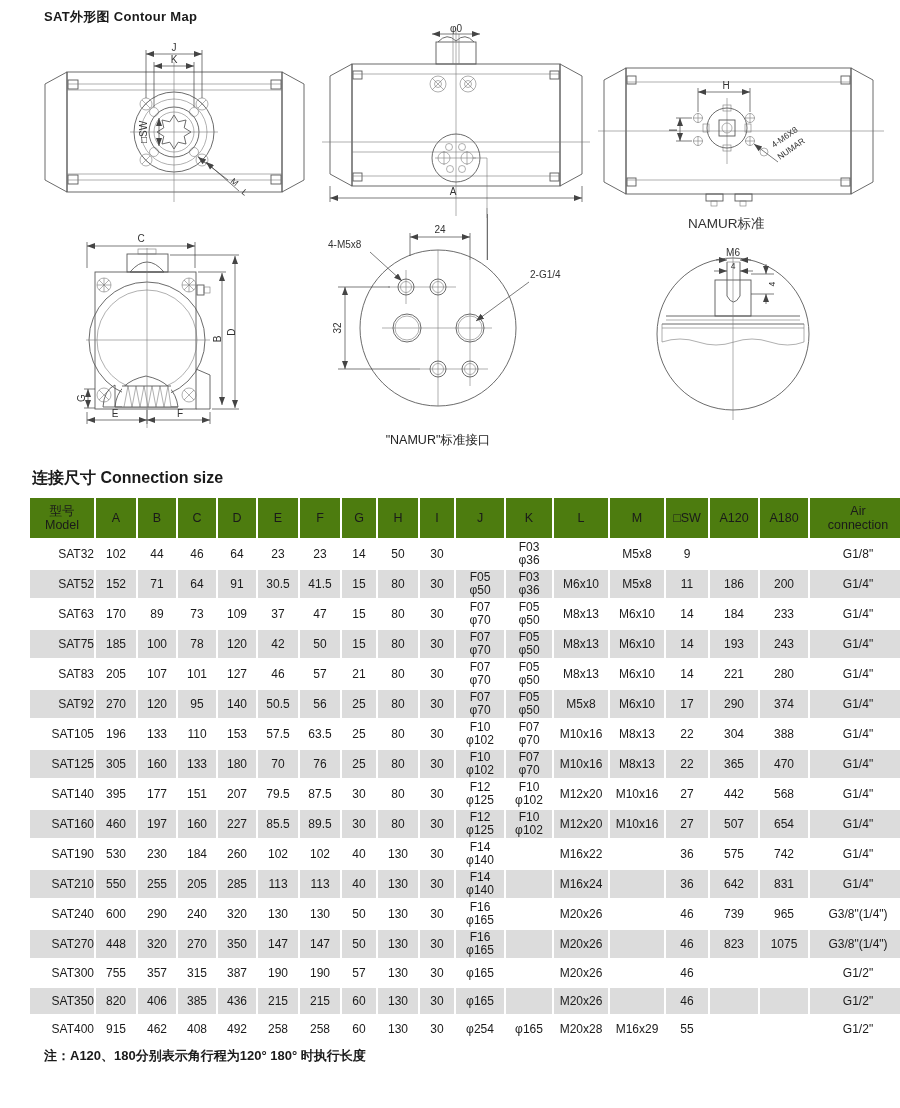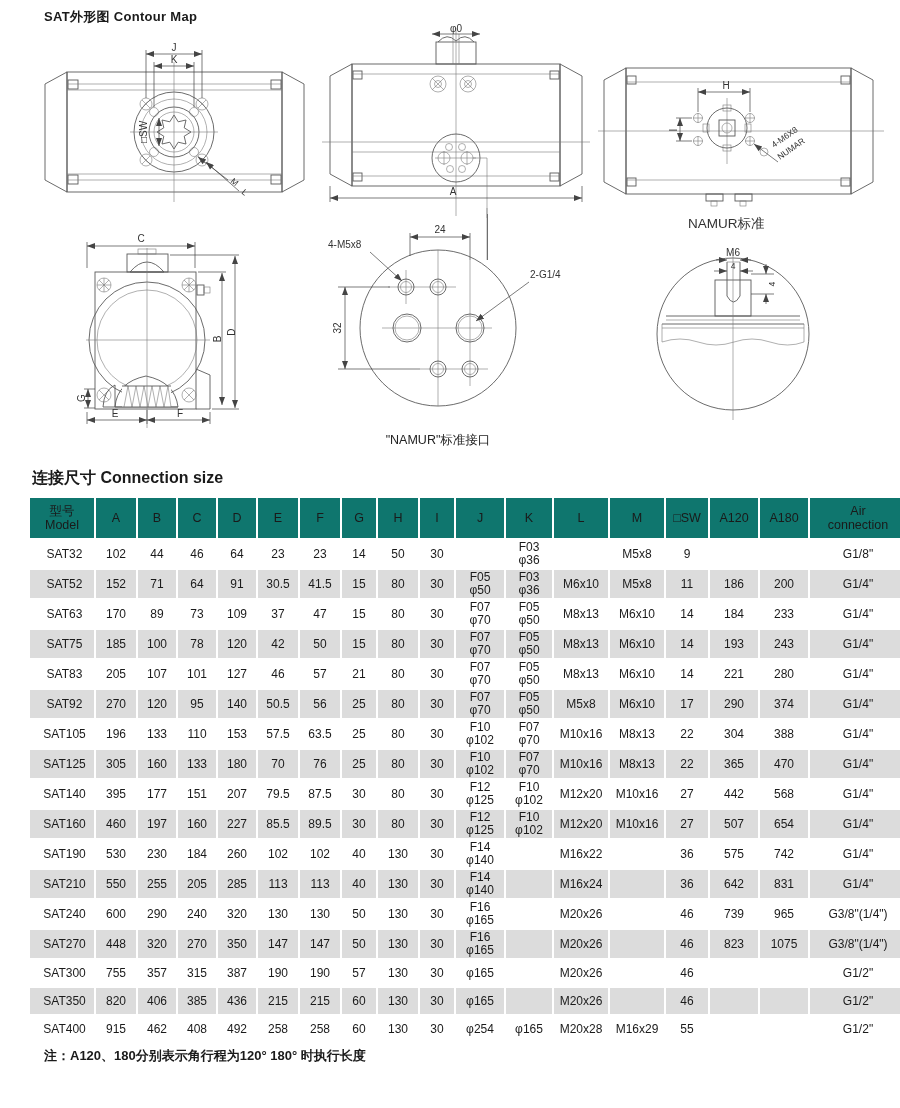--- a/index.html
+++ b/index.html
@@ -18,29 +18,29 @@
   .geo-thin{stroke:#7a7a7a;stroke-width:0.6;fill:none;}
   .dim{stroke:#444;stroke-width:0.7;fill:none;}
   .lbl{font-size:10px;fill:#333;}
   .lbl-s{font-size:8.5px;fill:#333;}
   .cap{font-size:12.5px;fill:#222;}
   table.conn{
     border-collapse:separate;border-spacing:2px;table-layout:fixed;
     width:852px;font-size:12px;
   }
   table.conn th{
-    background:#0f766e;font-weight:normal;font-size:12.5px;
+    background:#4d7c0f;font-weight:normal;font-size:12.5px;
     height:40px;text-align:center;vertical-align:middle;white-space:pre-line;line-height:14px;padding:0 1px;
   }
   table.conn td{
     text-align:center;vertical-align:middle;padding:1px 0;height:24px;
     line-height:13px;white-space:pre-line;background:#fff;
   }
   table.conn tbody tr:nth-child(even) td{background:#dcdcdc;}
-  table.conn td.model{text-align:center;padding-left:5px;}
+  table.conn td.model{text-align:right;padding-left:5px;}
   .connector{position:absolute;width:1px;background:#6a6a6a;}
 </style>
 </head>
 <body>
 
 <svg width="0" height="0" class="abs" style="left:0;top:0" aria-hidden="true">
   <defs>
     <marker id="ae" markerWidth="9" markerHeight="8" refX="8" refY="3" orient="auto" markerUnits="userSpaceOnUse">
       <path d="M0,0 L8,3 L0,6 Z" fill="#444"></path>
     </marker>

